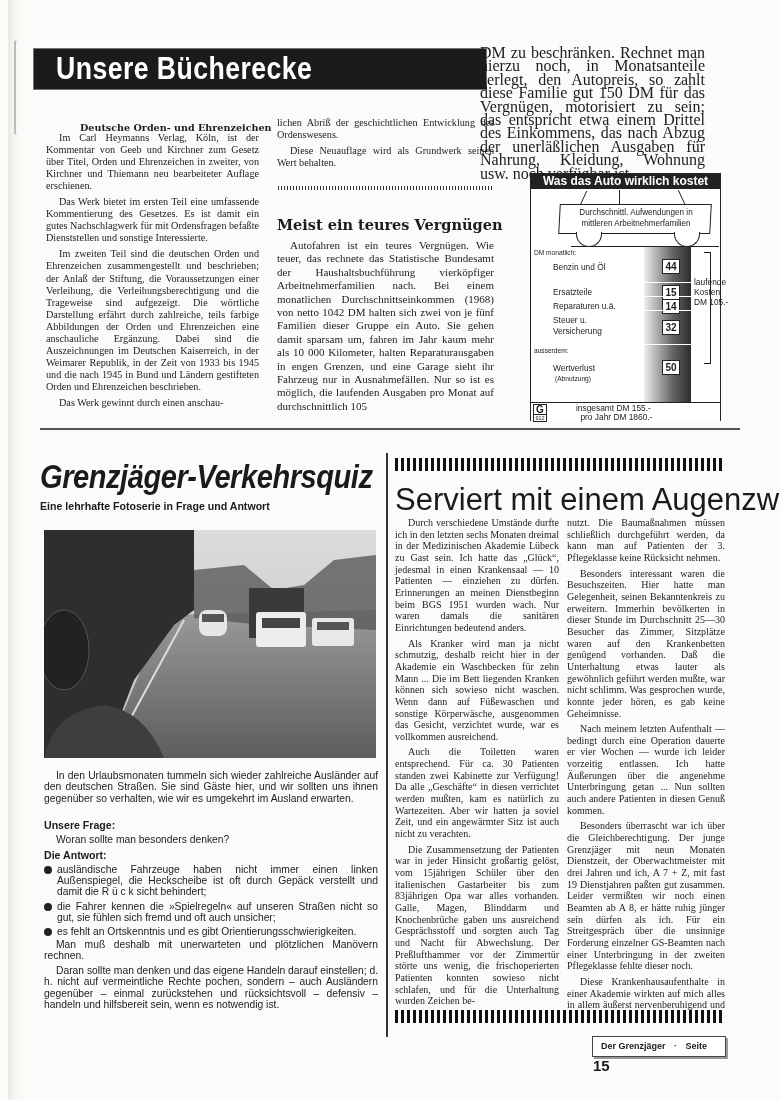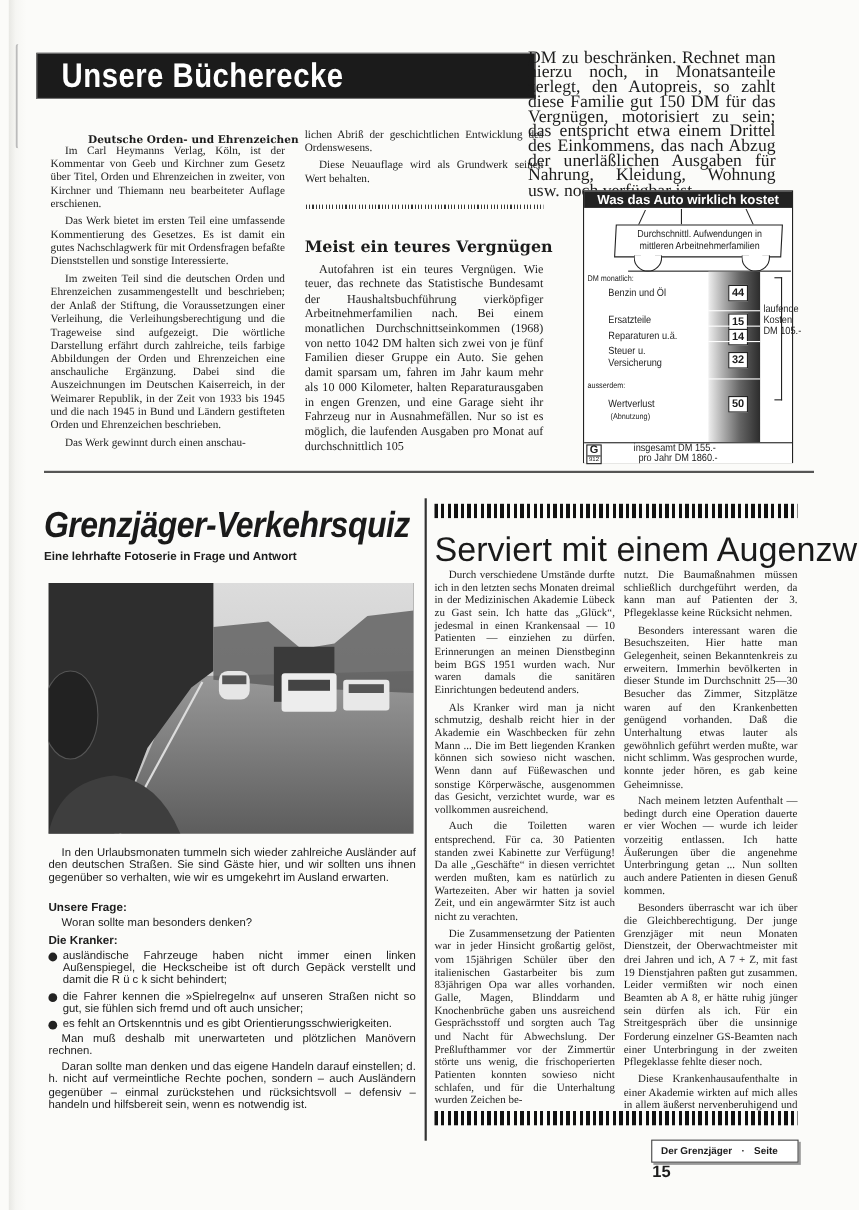--- a/index.html
+++ b/index.html
@@ -183,21 +183,21 @@
     <rect x="273" y="92" width="32" height="8" fill="#555"></rect>
     <ellipse cx="20" cy="120" rx="25" ry="40" fill="#222" stroke="#555"></ellipse>
     <path d="M0 228 Q10 180 60 175 Q100 180 120 228 Z" fill="#3e3e3e"></path>
   </svg>
 </div>
 
 <div class="abs quiz-text" style="left:44px;top:770px;width:334px;">
   <p>In den Urlaubsmonaten tummeln sich wieder zahlreiche Ausländer auf den deutschen Straßen. Sie sind Gäste hier, und wir sollten uns ihnen gegenüber so verhalten, wie wir es umgekehrt im Ausland erwarten.</p>
   <div class="quiz-head" style="margin-top:16px;">Unsere Frage:</div>
   <p style="margin-top:3px;">Woran sollte man besonders denken?</p>
-  <div class="quiz-head" style="margin-top:5px;">Die Kranker:</div>
+  <div class="quiz-head" style="margin-top:5px;">Die Antwort:</div>
   <div class="bullet" style="margin-top:2px;"><span class="dot"></span><span>ausländische Fahrzeuge haben nicht immer einen linken Außenspiegel, die Heckscheibe ist oft durch Gepäck verstellt und damit die R ü c k sicht behindert;</span></div>
   <div class="bullet" style="margin-top:3px;"><span class="dot"></span><span>die Fahrer kennen die »Spielregeln« auf unseren Straßen nicht so gut, sie fühlen sich fremd und oft auch unsicher;</span></div>
   <div class="bullet" style="margin-top:3px;"><span class="dot"></span><span>es fehlt an Ortskenntnis und es gibt Orientierungsschwierigkeiten.</span></div>
   <p style="margin-top:1px;">Man muß deshalb mit unerwarteten und plötzlichen Manövern rechnen.</p>
   <p style="margin-top:4px;">Daran sollte man denken und das eigene Handeln darauf einstellen; d. h. nicht auf vermeintliche Rechte pochen, sondern – auch Ausländern gegenüber – einmal zurückstehen und rücksichtsvoll – defensiv – handeln und hilfsbereit sein, wenn es notwendig ist.</p>
 </div>
 
 <div id="vline" class="abs"></div>
 
 <div class="abs tickbar" style="left:395px;top:458px;width:330px;height:13px;"></div>

